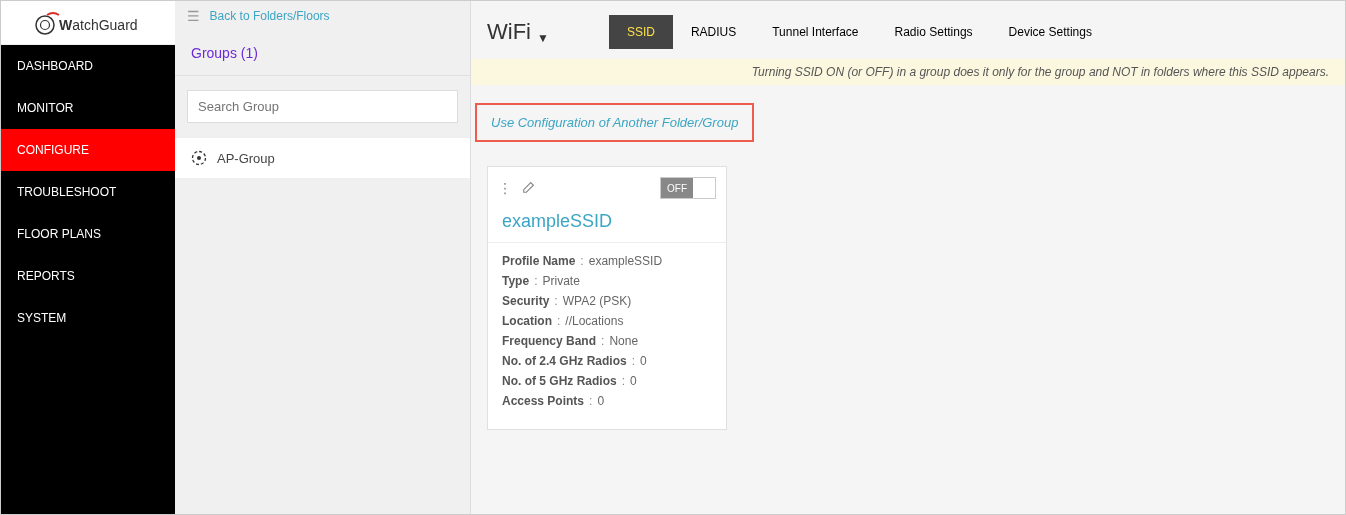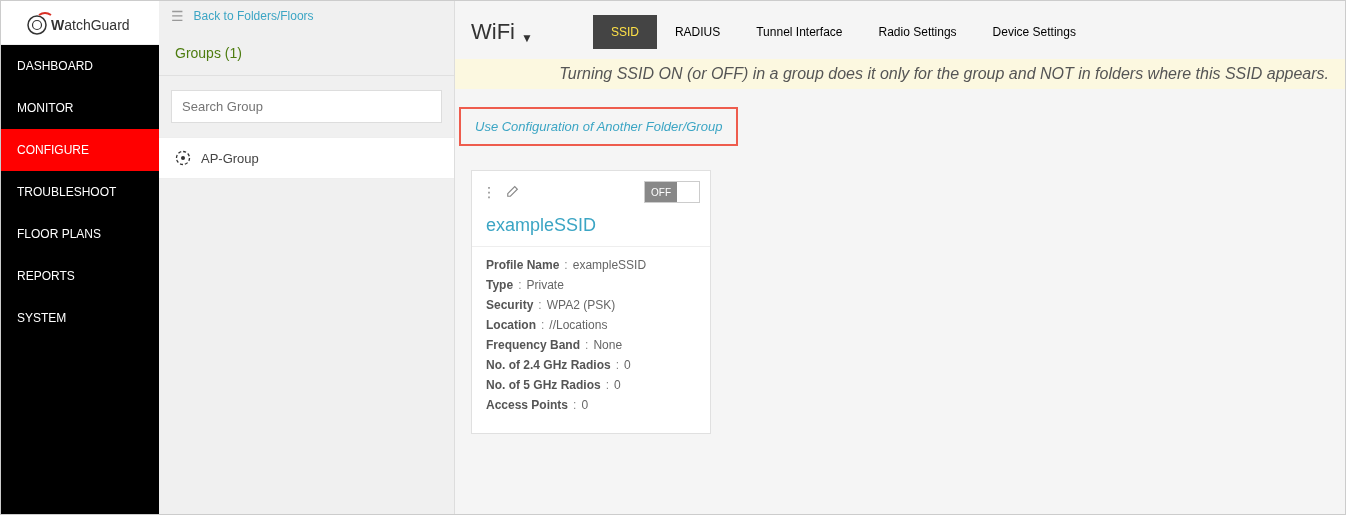--- a/index.html
+++ b/index.html
@@ -1,45 +1,45 @@
 <!DOCTYPE html>
 <html><head>
   <meta charset="utf-8">
   <style>
     * { box-sizing: border-box; margin: 0; padding: 0; }
     body { font-family: Arial, Helvetica, sans-serif; font-size: 13px; color: #333; background: #f5f5f5; width: 1346px; height: 515px; overflow: hidden; border: 1px solid #ccc; }
     .container { display: flex; width: 100%; height: 100%; }
 
     
-    .sidebar-left { width: 158px; background: #000; color: #fff; display: flex; flex-direction: column; }
+    .sidebar-left { width: 174px; background: #000; color: #fff; display: flex; flex-direction: column; }
     .logo-area { background: #fff; height: 44px; display: flex; align-items: center; justify-content: center; border-bottom: 1px solid #eee; }
     .nav-item { padding: 14px 16px; font-size: 12px; cursor: pointer; color: #fff; }
     .nav-item.active { background: #ff0000; }
 
     
     .panel-mid { width: 296px; background: #f0f0f0; border-right: 1px solid #ddd; display: flex; flex-direction: column; }
     .back-row { display: flex; align-items: center; padding: 6px 12px; background: #f0f0f0; height: 30px; }
     .back-link { color: #3ba5c4; font-size: 12px; margin-left: 10px; cursor: pointer; }
     .hamburger { color: #999; font-size: 14px; }
-    .groups-header { padding: 14px 16px; font-size: 14px; color: #4d7c0f; border-bottom: 1px solid #e0e0e0; }
+    .groups-header { padding: 14px 16px; font-size: 14px; color: #6d28d9; border-bottom: 1px solid #e0e0e0; }
     .search-wrapper { padding: 14px 12px 8px 12px; }
     .search-input { width: 100%; padding: 8px 10px; border: 1px solid #ddd; background: #fff; font-size: 13px; color: #999; }
     .group-item { background: #fff; padding: 12px 16px; display: flex; align-items: center; border-top: 1px solid #eee; border-bottom: 1px solid #eee; margin-top: 6px; cursor: pointer; }
     .group-icon { width: 16px; height: 16px; margin-right: 10px; }
     .group-label { font-size: 13px; color: #444; }
 
     
     .panel-right { flex: 1; background: #f5f5f5; display: flex; flex-direction: column; position: relative; }
     .top-row { display: flex; align-items: center; padding: 14px 16px 10px; }
     .wifi-title { font-size: 22px; color: #333; display: flex; align-items: flex-end; margin-right: 60px; }
     .wifi-title .caret { font-size: 12px; margin-left: 6px; color: #333; }
     .tabs { display: flex; }
     .tab { padding: 10px 18px; font-size: 12px; color: #000000; cursor: pointer; }
     .tab.active { background: #444; color: #fde047; }
-    .notice-bar { background: #fcf8e0; color: #555; font-style: italic; font-size: 16px; padding: 6px 16px; text-align: right; }
+    .notice-bar { background: #fcf8e0; color: #555; font-style: italic; font-size: 12px; padding: 6px 16px; text-align: right; }
 
     .config-link-wrap { margin: 18px 0 0 0; }
     .config-link { display: inline-block; margin-left: 0; border: 2px solid #ee5c4d; padding: 10px 14px; color: #3ba5c4; font-style: italic; font-size: 13px; cursor: pointer; }
     .config-link-outer { margin-left: 4px; }
 
     .ssid-card { width: 240px; background: #fff; border: 1px solid #e0e0e0; margin: 24px 0 0 16px; padding: 0; }
     .card-top { display: flex; align-items: center; justify-content: space-between; padding: 10px 10px 8px 10px; }
     .card-icons { display: flex; align-items: center; gap: 10px; color: #888; }
     .dots-icon, .pencil-icon { cursor: pointer; font-size: 14px; color: #888; }
     .toggle { display: flex; align-items: center; border: 1px solid #ccc; height: 22px; }

